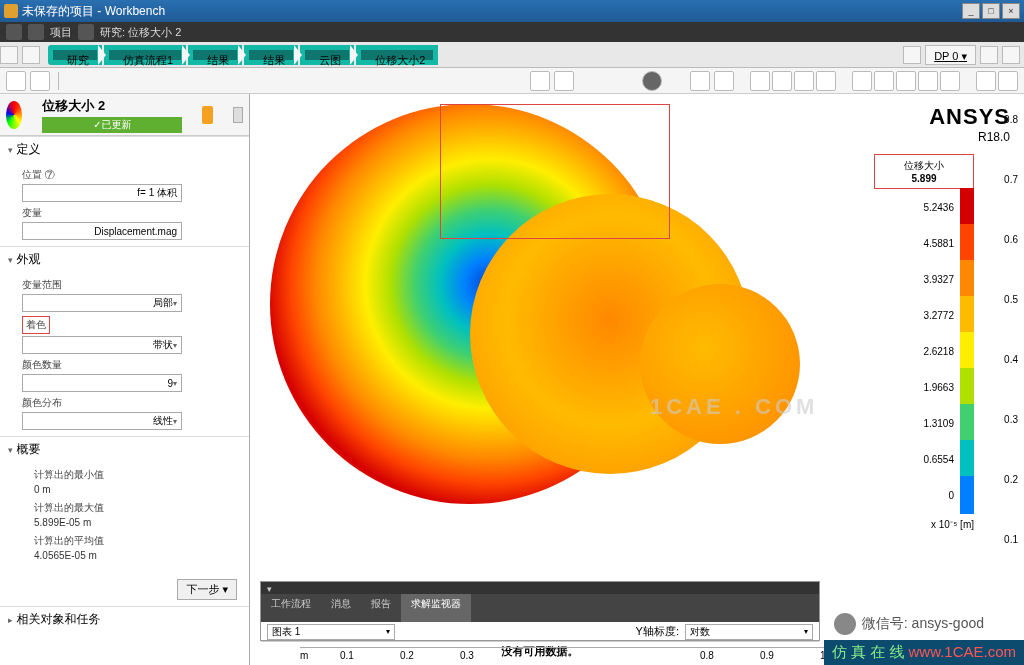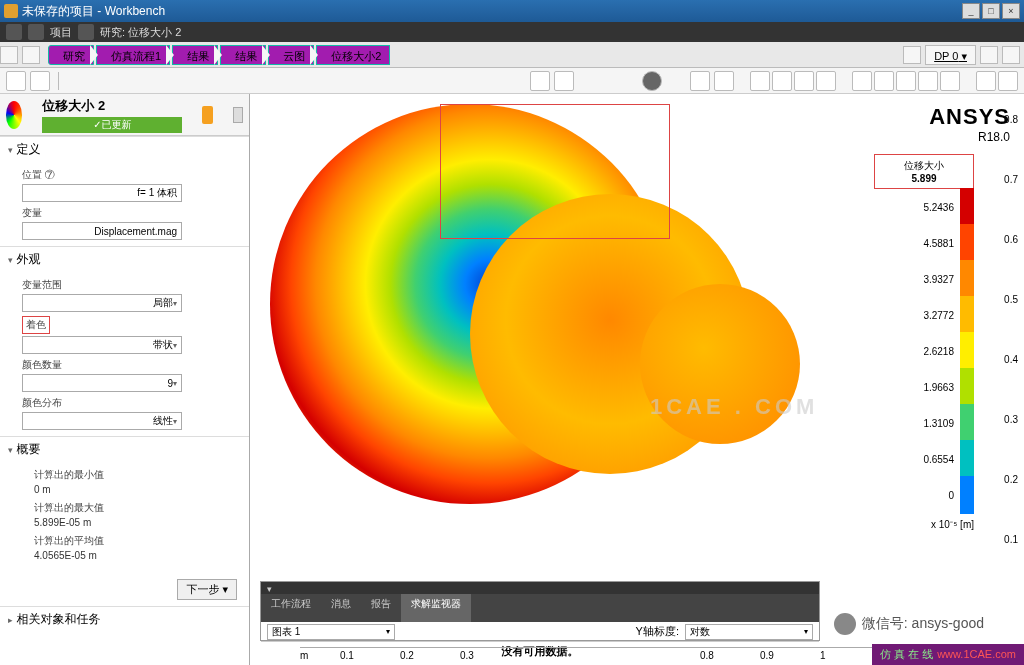--- a/index.html
+++ b/index.html
@@ -7,21 +7,21 @@
 
 .titlebar { height: 22px; background: linear-gradient(#2a6fb0, #1e5a96); color: #fff; display: flex; align-items: center; padding: 0 4px; font-size: 12px; }
 .titlebar .icon { width: 14px; height: 14px; background: #e0a030; border-radius: 2px; margin-right: 4px; }
 .titlebar .spacer { flex: 1; }
 .titlebar .winbtn { width: 18px; height: 16px; margin-left: 2px; background: #ddd; border: 1px solid #888; font-size: 9px; text-align: center; line-height: 14px; color: #333; }
 
 .menubar { height: 20px; background: #333; color: #ddd; display: flex; align-items: center; padding: 0 6px; font-size: 11px; gap: 6px; }
 .menubar .mi { width: 16px; height: 16px; background: #555; border-radius: 2px; }
 
 .breadcrumb { height: 26px; background: #e8e8e8; border-bottom: 1px solid #bbb; display: flex; align-items: center; font-size: 11px; }
-.breadcrumb .seg { padding: 0 8px 0 14px; height: 20px; line-height: 20px; background: #a21caf; border: 1px solid #14b8a6; margin-right: -4px; position: relative; }
+.breadcrumb .seg { padding: 0 8px 0 14px; height: 20px; line-height: 20px; background: #0f766e; border: 5px solid #14b8a6; margin-right: -4px; position: relative; }
 .breadcrumb .seg.first { margin-left: 4px; border-radius: 3px 0 0 3px; }
 .breadcrumb .arrow { width: 0; height: 0; border-top: 10px solid transparent; border-bottom: 10px solid transparent; border-left: 8px solid #f6f6f6; margin-right: -2px; z-index: 1; }
 .breadcrumb .spacer { flex: 1; }
 .breadcrumb .dp { padding: 0 8px; border: 1px solid #bbb; background: #f6f6f6; height: 20px; line-height: 20px; margin-right: 4px; text-decoration: underline; }
 .breadcrumb .ico { width: 18px; height: 18px; border: 1px solid #bbb; background: #f6f6f6; margin-right: 4px; }
 
 .toolbar2 { height: 26px; background: #f5f5f5; border-bottom: 1px solid #ccc; display: flex; align-items: center; padding: 0 6px; gap: 4px; }
 .toolbar2 .tb { width: 20px; height: 20px; border: 1px solid #bbb; background: #fff; border-radius: 2px; }
 .toolbar2 .tbg { display: flex; gap: 2px; margin-left: 12px; }
 .toolbar2 .sep { width: 1px; height: 18px; background: #bbb; margin: 0 4px; }
@@ -77,21 +77,21 @@
 .bottompanel .tabs { height: 28px; background: #444; display: flex; }
 .bottompanel .tab { padding: 0 10px; color: #ccc; line-height: 20px; font-size: 10px; }
 .bottompanel .tab.active { background: #666; color: #fff; }
 .bottompanel .row { height: 20px; display: flex; align-items: center; padding: 0 6px; gap: 6px; border-bottom: 1px solid #ccc; }
 .bottompanel .dd { border: 1px solid #aaa; height: 16px; width: 128px; font-size: 10px; display: flex; align-items: center; justify-content: space-between; padding: 0 4px; }
 .bottompanel .dd::after { content: "▾"; font-size: 8px; }
 .bottompanel .msg { text-align: center; padding: 2px; font-size: 11px; font-weight: bold; }
 
 .wechat { position: absolute; right: 40px; bottom: 30px; font-size: 14px; color: #555; display: flex; align-items: center; gap: 6px; }
 .wechat .wxicon { width: 22px; height: 22px; border-radius: 50%; background: #888; }
-.sitebrand { position: absolute; right: 0; bottom: 0; background: #701a75; color: #fff; padding: 3px 8px; font-size: 11px; margin-top: 24px; }
+.sitebrand { position: absolute; right: 0; bottom: 0; background: #0c4a6e; color: #fff; padding: 3px 8px; font-size: 15px; margin-top: 24px; }
 .sitebrand .cn { color: #8e8; margin-right: 4px; }
 .sitebrand .url { color: #f55; }
 .redbox { position: absolute; border: 1px solid #d44; }
 </style>
 </head>
 <body>
 
 <div class="titlebar">
   <div class="icon"></div>
   <span>未保存的项目  -  Workbench</span>

